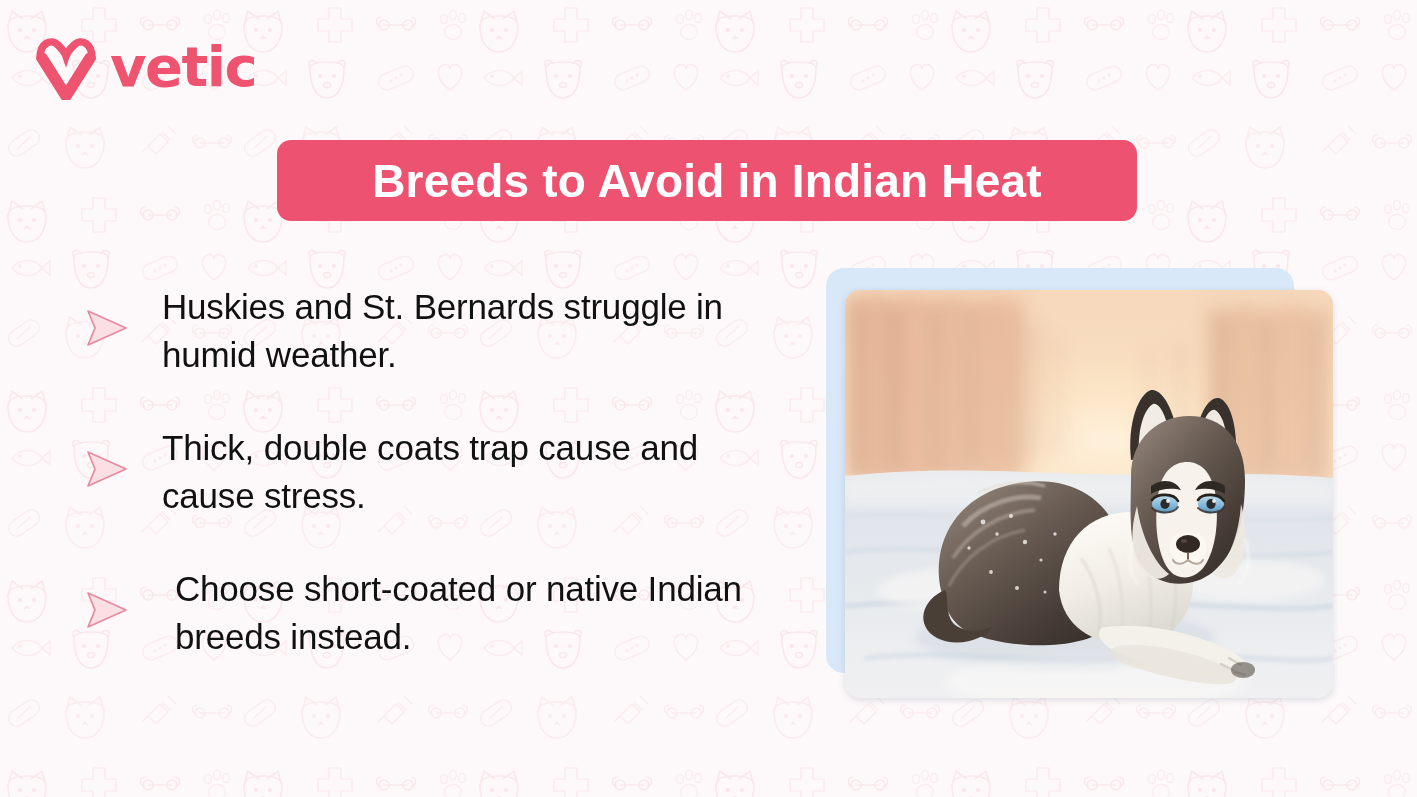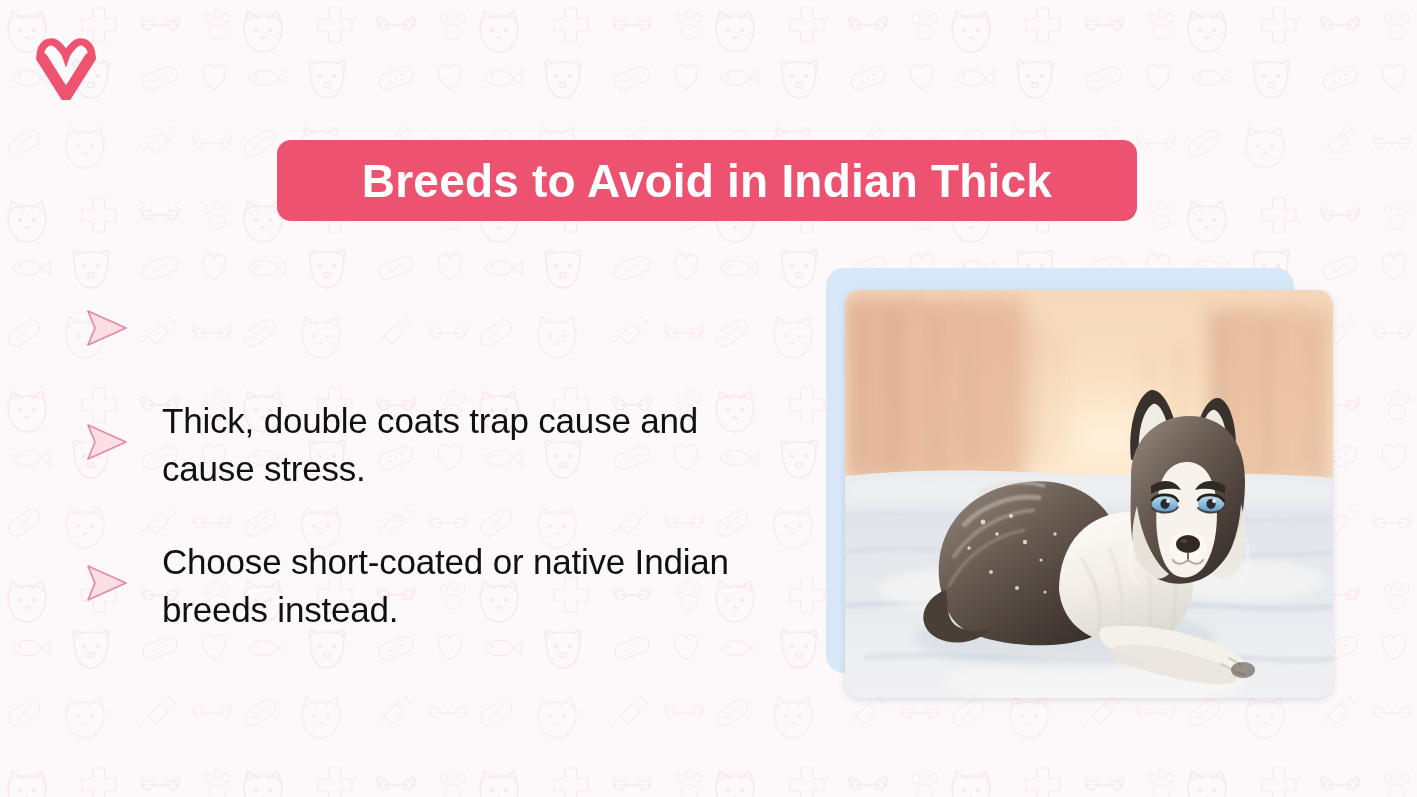--- a/index.html
+++ b/index.html
@@ -63,21 +63,21 @@
     position:absolute;
     left:84px; top:283px;
     width:700px;
     z-index:5;
   }
   .bullet-row {
     display:flex;
     align-items:flex-start;
     margin-bottom:46px;
   }
-  .bullet-row:last-child { margin-bottom:16px; }
+  .bullet-row:last-child { margin-bottom:16px;gap:13px; }
   .bullet-marker {
     flex:0 0 auto;
     width:46px; height:46px;
     margin-top:22px;
     margin-right:32px;
   }
   .bullet-text {
     font-size:35px;
     font-weight:400;
     line-height:1.36;
@@ -183,32 +183,34 @@
     </pattern>
   </defs>
   <rect x="0" y="0" width="1417" height="797" fill="url(#wm-pat)"></rect>
 </svg>
 
 <div id="logo">
   <svg id="logo-mark" viewBox="0 0 64 66" aria-hidden="true">
     <path d="M6 24 C6 9 17 4 24 11 C28 15 31 19 32 22 C33 19 36 15 40 11 C47 4 58 9 58 24" fill="none" stroke="#ee5370" stroke-width="7.5" stroke-linecap="round"></path>
     <path d="M8 24 L32 62 L56 24" fill="none" stroke="#ee5370" stroke-width="11.5" stroke-linecap="round" stroke-linejoin="round"></path>
   </svg>
+  <span id="logo-word">vetic</span>
 </div>
 
 <div id="title-banner">
-  <span id="title-text">Breeds to Avoid in Indian Thick</span>
+  <span id="title-text">Breeds to Avoid in Indian Heat</span>
 </div>
 
 <div id="bullets">
 
   <div class="bullet-row">
     <svg class="bullet-marker" viewBox="0 0 46 46" aria-hidden="true">
       <path d="M4 6 L42 23 L4 40 L11 23 Z" fill="#fbdfe5" stroke="#e58aa0" stroke-width="1.7" stroke-linejoin="round"></path>
     </svg>
+    <div class="bullet-text">Huskies and St. Bernards struggle in humid weather.</div>
   </div>
 
   <div class="bullet-row">
     <svg class="bullet-marker" viewBox="0 0 46 46" aria-hidden="true">
       <path d="M4 6 L42 23 L4 40 L11 23 Z" fill="#fbdfe5" stroke="#e58aa0" stroke-width="1.7" stroke-linejoin="round"></path>
     </svg>
     <div class="bullet-text">Thick, double coats trap cause and cause stress.</div>
   </div>
 
   <div class="bullet-row">

